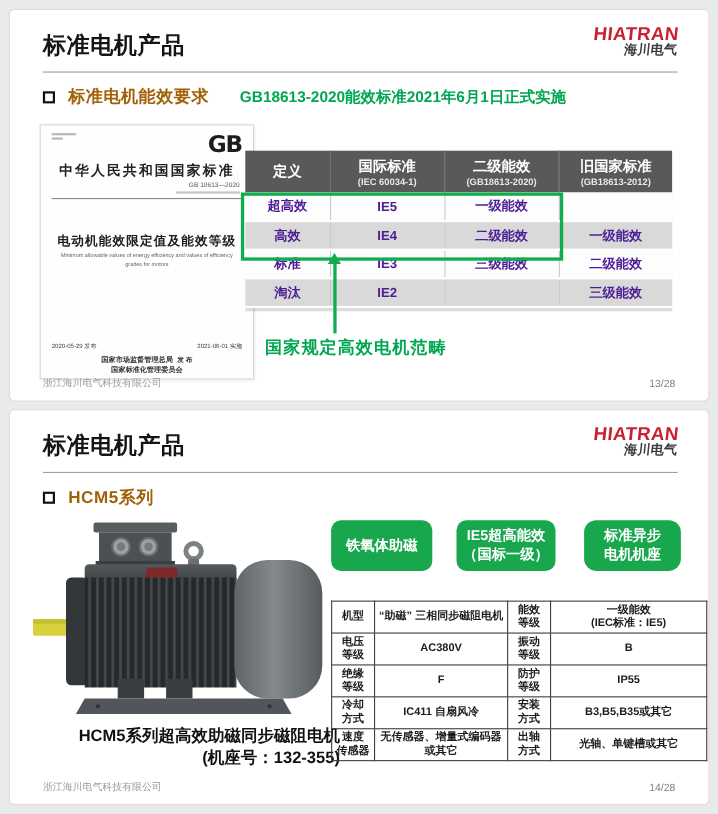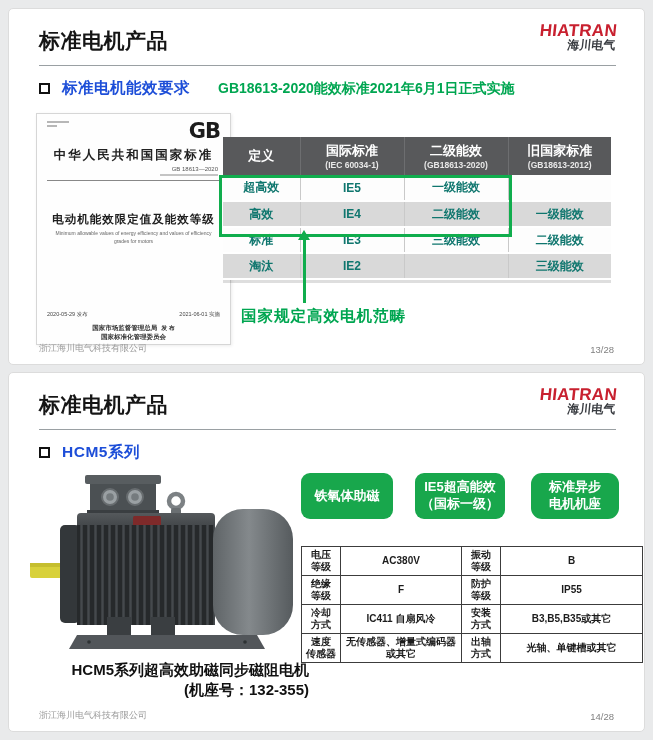--- a/index.html
+++ b/index.html
@@ -20,21 +20,21 @@
     position:absolute; left:30px; top:18px;
     font-size:21px; font-weight:bold; color:#151515; letter-spacing:.5px;
   }
   .logo { position:absolute; right:28px; top:13px; text-align:right; transform:skewX(-6deg); }
   .logo .brand { font-size:17px; font-weight:800; color:#c8202f; letter-spacing:.3px; line-height:1; display:block; }
   .logo .sub   { font-size:12px; font-weight:bold; color:#3a3d42; line-height:1.15; display:block; }
   .header-rule { position:absolute; left:30px; right:28px; top:56px; height:1px; background:#9aa0a3; }
 
   .section-row { position:absolute; left:30px; top:69px; display:flex; align-items:center; }
   .bullet-square { width:11px; height:11px; border:2.5px solid #111; margin-right:12px; flex:none; }
-  .section-heading { font-size:15.5px; font-weight:bold; color:#1d4ed8; letter-spacing:.5px; }
+  .section-heading { font-size:15.5px; font-weight:bold; color:#a16207; letter-spacing:.5px; }
   .section-note { font-size:14px; font-weight:bold; color:#00a651; margin-left:28px; }
 
   
   .gb-doc {
     position:absolute; left:27px; top:104px; width:195px; height:232px;
     background:#fefefe; border:1px solid #d6d6d6; box-shadow:1px 1px 3px rgba(0,0,0,.08);
   }
   .gb-ics { position:absolute; left:10px; top:7px; }
   .gb-ics i { display:block; width:22px; height:2px; background:#b7b7b7; margin-bottom:2px; }
   .gb-ics i:last-child { width:10px; }
@@ -63,21 +63,21 @@
   table.etable col.c0{width:77px} table.etable col.c1{width:104px}
   table.etable col.c2{width:104px} table.etable col.c3{width:103px}
   table.etable th {
     background:#58595b; color:#fff; height:38px; vertical-align:middle;
     border-right:1px solid #6d6e70; padding:2px 0;
   }
   table.etable th .main { display:block; font-size:13px; font-weight:bold; }
   table.etable th .sub  { display:block; font-size:8.5px; font-weight:bold; color:#e8e8e8; }
   table.etable td {
     height:26px; text-align:center; vertical-align:middle;
-    font-size:12px; font-weight:bold; color:#0f766e;
+    font-size:12px; font-weight:bold; color:#4c1d95;
     border-right:1px solid #c9c9c9;
   }
   table.etable td:last-child, table.etable th:last-child { border-right:none; }
   tr.row-light td { background:#fdfdfd; }
   tr.row-dark  td { background:#d9d9d9; }
   table.etable tbody tr { border-bottom:2px solid #fff; }
   .green-box {
     position:absolute; left:-4px; top:38px; width:293px; height:62px;
     border:3px solid #10ad4d; pointer-events:none;
   }
@@ -316,20 +316,35 @@
   <table class="spec">
     <colgroup>
         <col class="s0">
         <col class="s1">
         <col class="s2">
         <col class="s3">
       </colgroup>
     <tbody>
       <tr>
         <td>
+            <span>机型</span>
+            <span></span>
+          </td>
+        <td>“助磁” 三相同步磁阻电机</td>
+        <td>
+            <span>能效</span>
+            <span>等级</span>
+          </td>
+        <td>
+            <span>一级能效</span>
+            <span>(IEC标准：IE5)</span>
+          </td>
+      </tr>
+      <tr>
+        <td>
             <span>电压</span>
             <span>等级</span>
           </td>
         <td>AC380V</td>
         <td>
             <span>振动</span>
             <span>等级</span>
           </td>
         <td>B</td>
       </tr>

